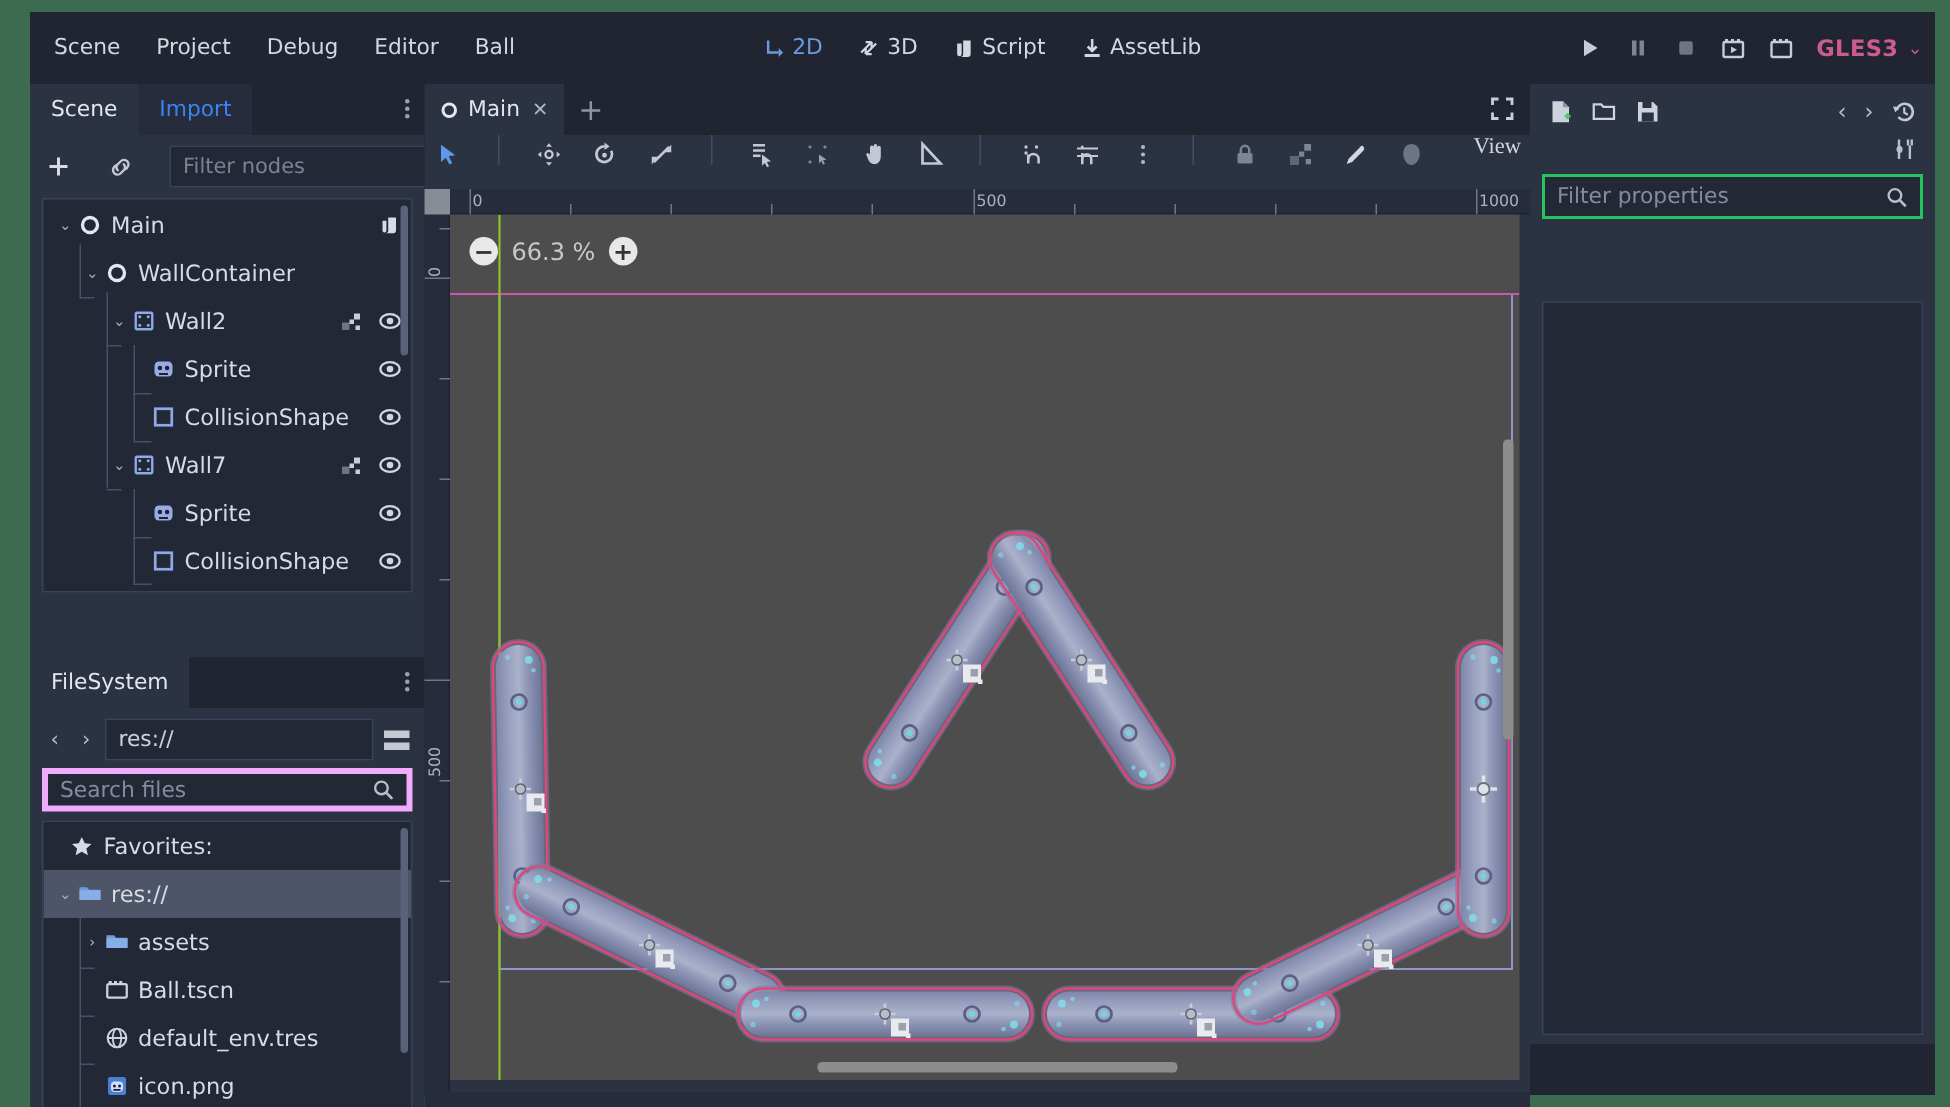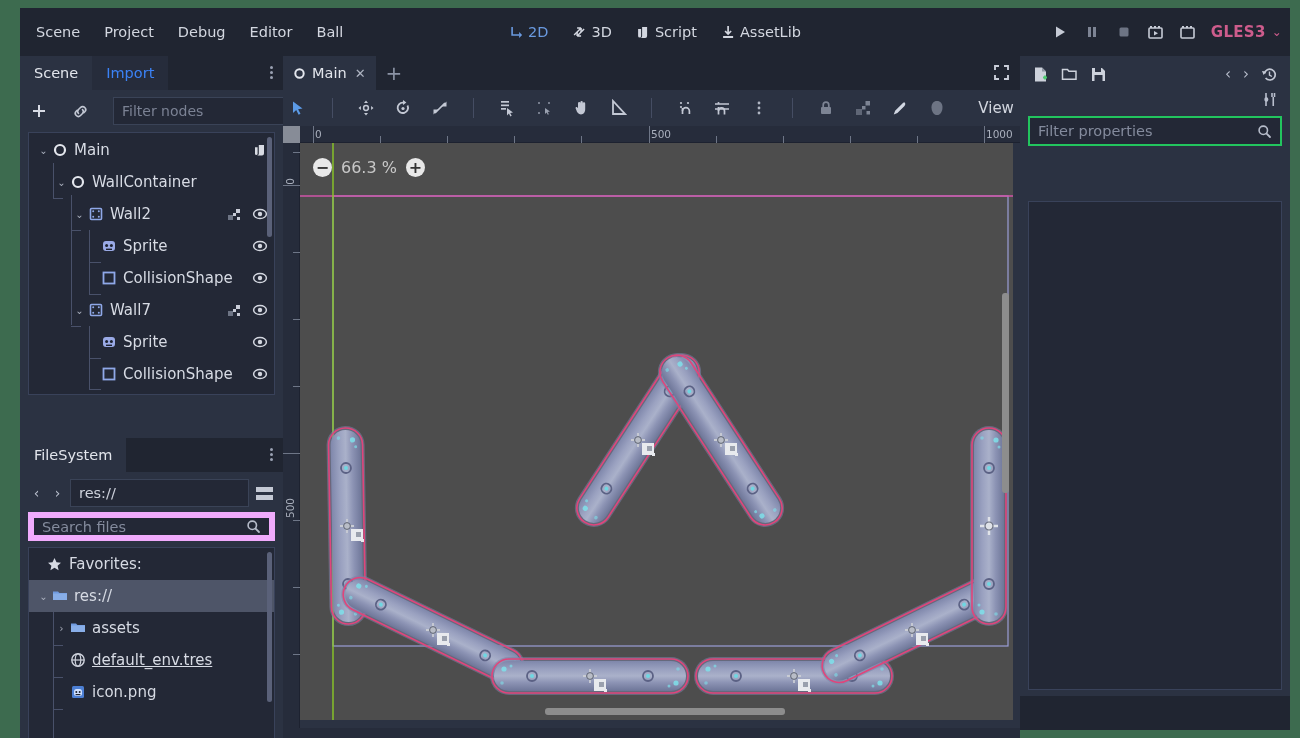--- a/index.html
+++ b/index.html
@@ -66,33 +66,33 @@
 
   
   .fs-dock { position:absolute; left:0; top:382px; width:263px; height:340px; }
   .path-row { display:flex; align-items:center; gap:4px; padding:7px 8px 5px 8px; }
   .path-field { flex:1; height:28px; background:#232836; border:1px solid #3a4357; display:flex; align-items:center;
                 padding:0 8px; color:#cdd1db; font-size:14.5px; }
   .nav-arrow { width:17px; text-align:center; color:#b9bfcd; font-size:14px; }
   .split-ic { width:22px; display:flex; flex-direction:column; gap:3px; align-items:center; }
   .split-ic i { display:block; width:17px; height:5px; background:#c4c9d4; }
 
-  .fs-search { margin:0 8px 6px; display:flex; align-items:center; background:#232836; border:6px solid #f0abfc; height:29px; padding:0 8px; }
+  .fs-search { margin:0 8px 6px; display:flex; align-items:center; background:#232836; border:4px solid #f0abfc; height:29px; padding:0 8px; }
   .fs-search input { flex:1; background:transparent; border:0; outline:none; color:#c6cad4; font-size:14.5px; font-family:inherit; }
   .fs-search input::placeholder { color:#848b9d; }
 
   
   .center { position:absolute; left:263px; top:48px; width:737px; height:674px; background:#202531; }
   .scene-tabs { height:34px; position:relative; display:flex; align-items:flex-end; }
   .scene-tab { height:34px; display:flex; align-items:center; gap:6px; padding:0 10px; background:#2b3242; color:#e2e5ec; font-size:14.5px;}
   .scene-tab .x { color:#aeb4c2; font-size:13px; margin-left:2px; }
   .newtab { color:#8b93a5; font-size:20px; padding:0 10px; line-height:1; display:flex; align-items:center; height:34px;}
   .expand-ic { position:absolute; right:10px; top:8px; }
 
-  .vp-toolbar { height:36px; background:#2b3242; display:flex; align-items:center; padding:0 6px; gap:18px; }
+  .vp-toolbar { height:36px; background:#2b3242; display:flex; align-items:flex-start; padding:0 6px; gap:18px;font-family:Liberation Serif, serif; }
   .tb { width:26px; height:26px; display:flex; align-items:center; justify-content:center; color:#c3c8d4; border-radius:3px;}
   .tb.active { color:#5b9ae6; }
   .tb.dim { color:#6f7686; }
   .sep { width:1px; height:20px; background:#454d63; margin:0 6px; }
   .viewlabel { margin-left:14px; font-size:15px; color:#d2d6df; }
 
   .vp-area { position:absolute; left:0; top:70px; width:737px; height:602px; background:#2b3242; }
   .ruler-h { position:absolute; left:0; top:0; width:737px; height:17px; background:#262c3b; border-bottom:1px solid #1d2230;}
   .ruler-v { position:absolute; left:0; top:0; width:17px; height:602px; background:#262c3b; border-right:1px solid #1d2230;}
   .corner { position:absolute; left:0; top:0; width:17px; height:17px; background:#878c97; }
@@ -503,22 +503,33 @@
             <span class="arrow">›</span>
             <span class="nicon">
               <svg width="16" height="16" viewBox="0 0 16 16">
                   <path d="M1 3.5h5l1.4 1.6H15V12H1z" fill="#6f9ae0"></path>
                   <path d="M1 5.5h14V12H1z" fill="#88aee8"></path>
                 </svg>
             </span>
             <span class="label">assets</span>
           </div>
 
-
-          <div class="tree-row" style="padding-left:39px;text-decoration:underline;">
+          <div class="tree-row" style="padding-left:39px;">
+            <span class="nicon">
+              <svg width="16" height="16" viewBox="0 0 16 16">
+                  <rect x="1.5" y="4" width="13" height="9" rx="1" fill="none" stroke="#cfd3dd" stroke-width="1.5"></rect>
+                  <rect x="2.5" y="2" width="2" height="2" fill="#cfd3dd"></rect>
+                  <rect x="6" y="2" width="2" height="2" fill="#cfd3dd"></rect>
+                  <rect x="9.5" y="2" width="2" height="2" fill="#cfd3dd"></rect>
+                </svg>
+            </span>
+            <span class="label">Ball.tscn</span>
+          </div>
+
+          <div class="tree-row" style="padding-left:39px;">
             <span class="nicon">
               <svg width="16" height="16" viewBox="0 0 16 16">
                   <circle cx="8" cy="8" r="6.2" fill="none" stroke="#cfd3dd" stroke-width="1.4"></circle>
                   <ellipse cx="8" cy="8" rx="2.8" ry="6.2" fill="none" stroke="#cfd3dd" stroke-width="1.2"></ellipse>
                   <path d="M1.8 8h12.4" stroke="#cfd3dd" stroke-width="1.2"></path>
                 </svg>
             </span>
             <span class="label">default_env.tres</span>
           </div>
 

